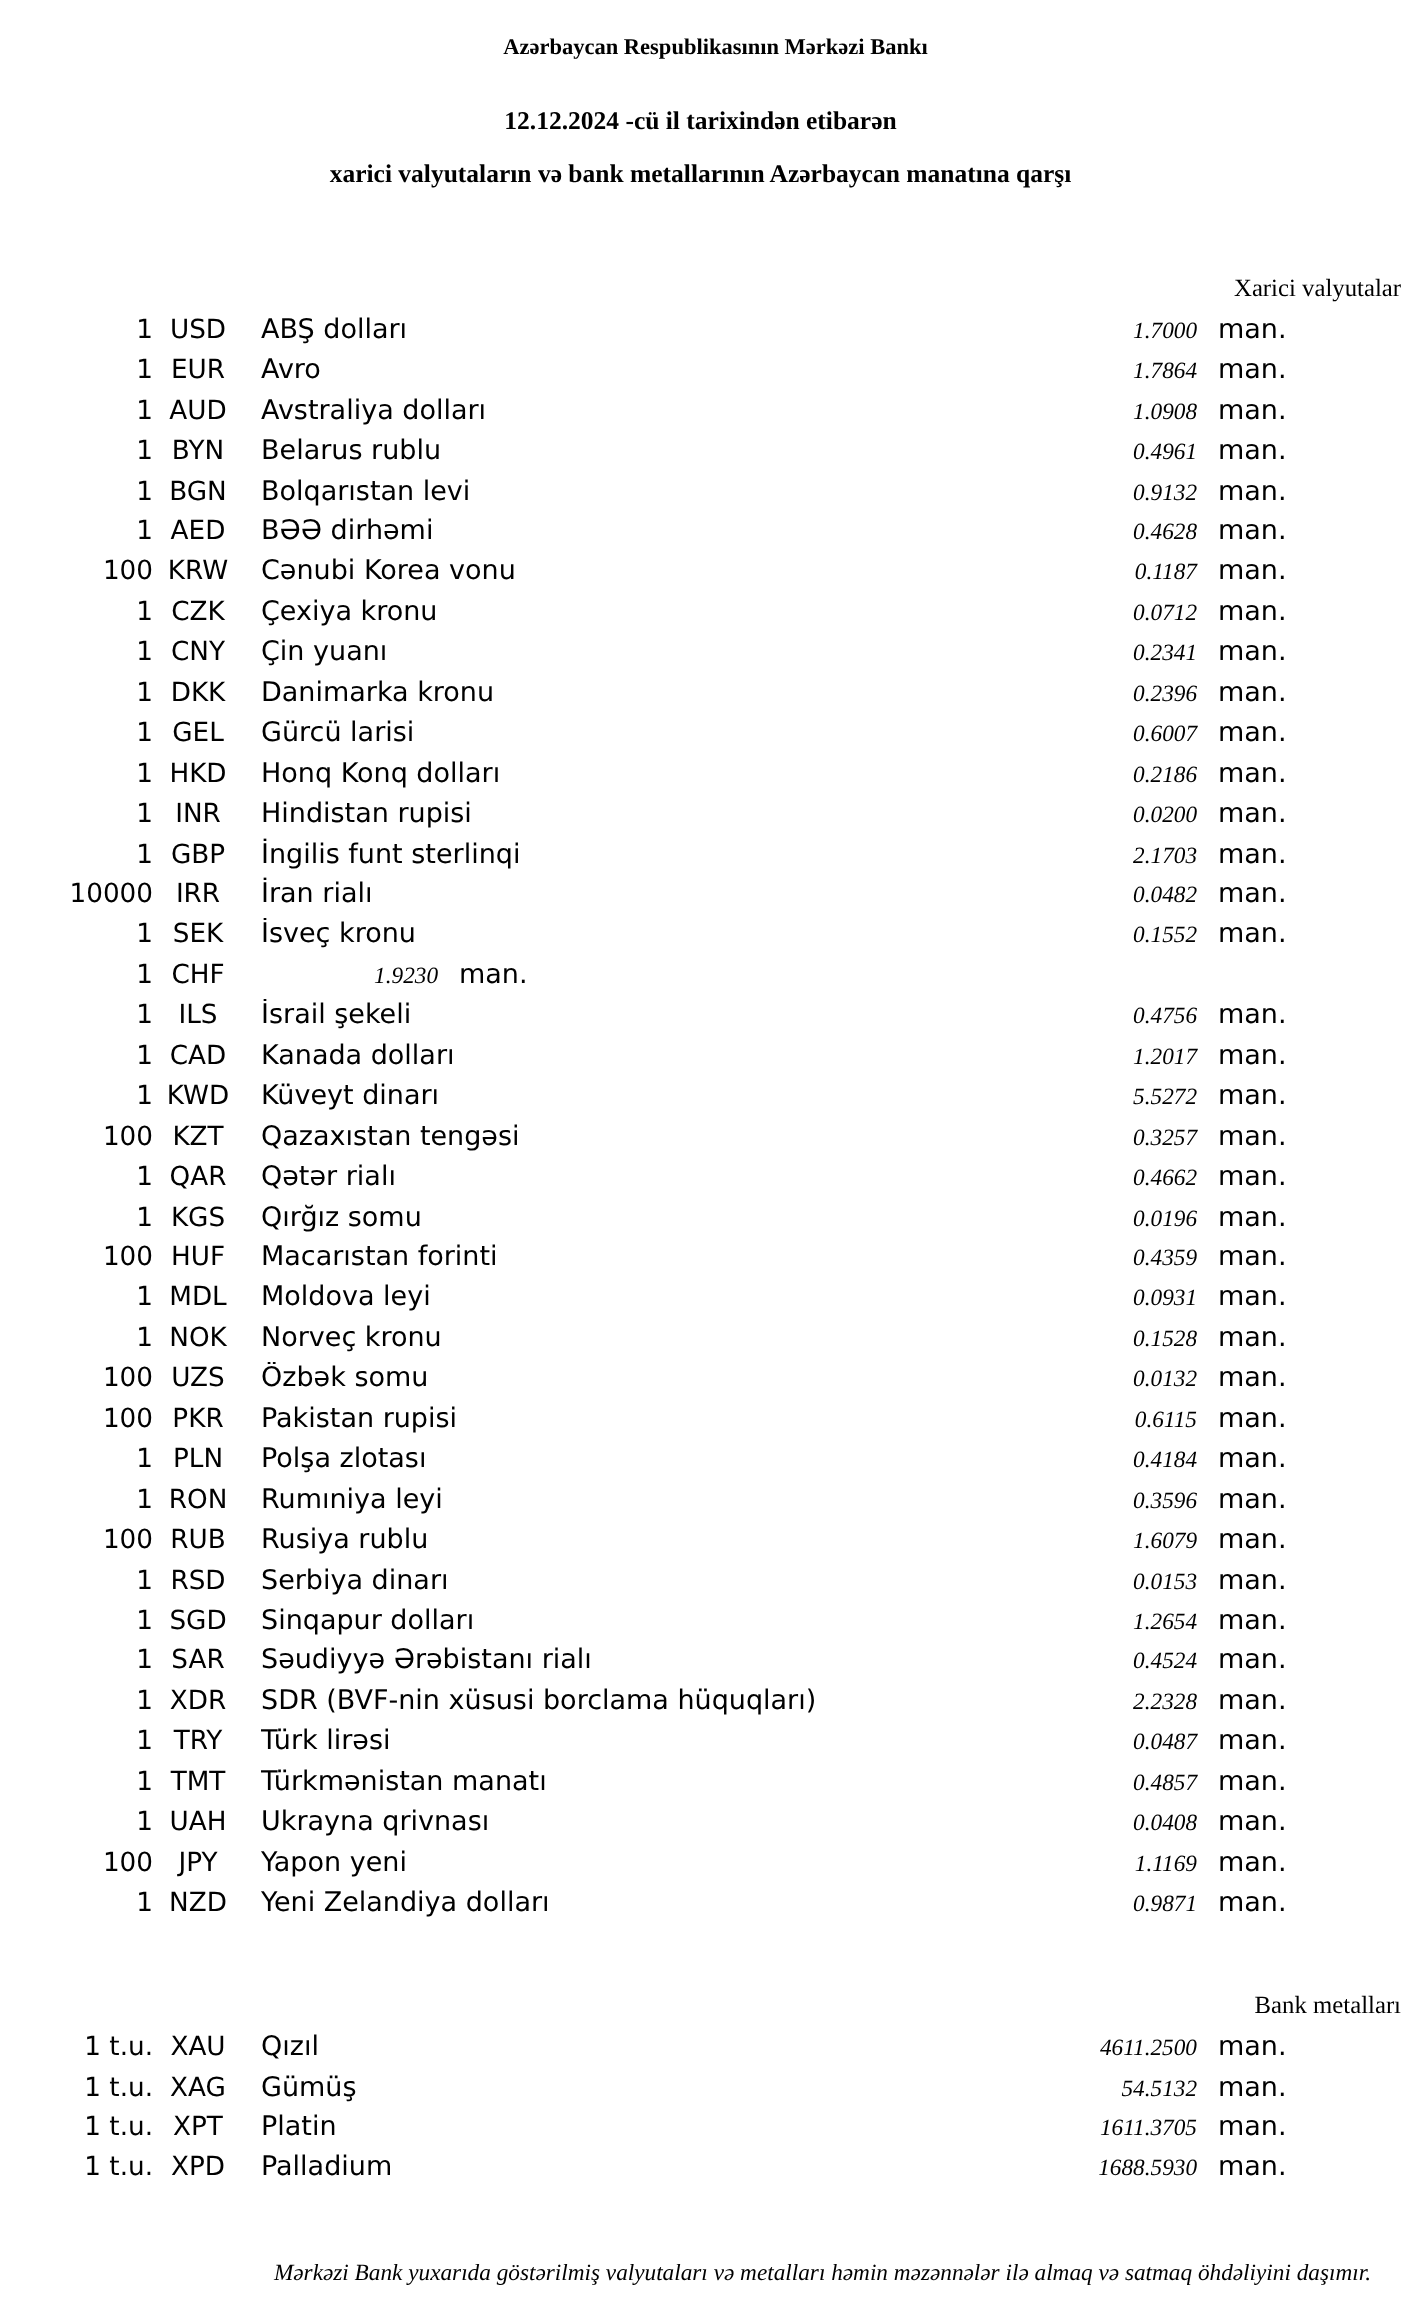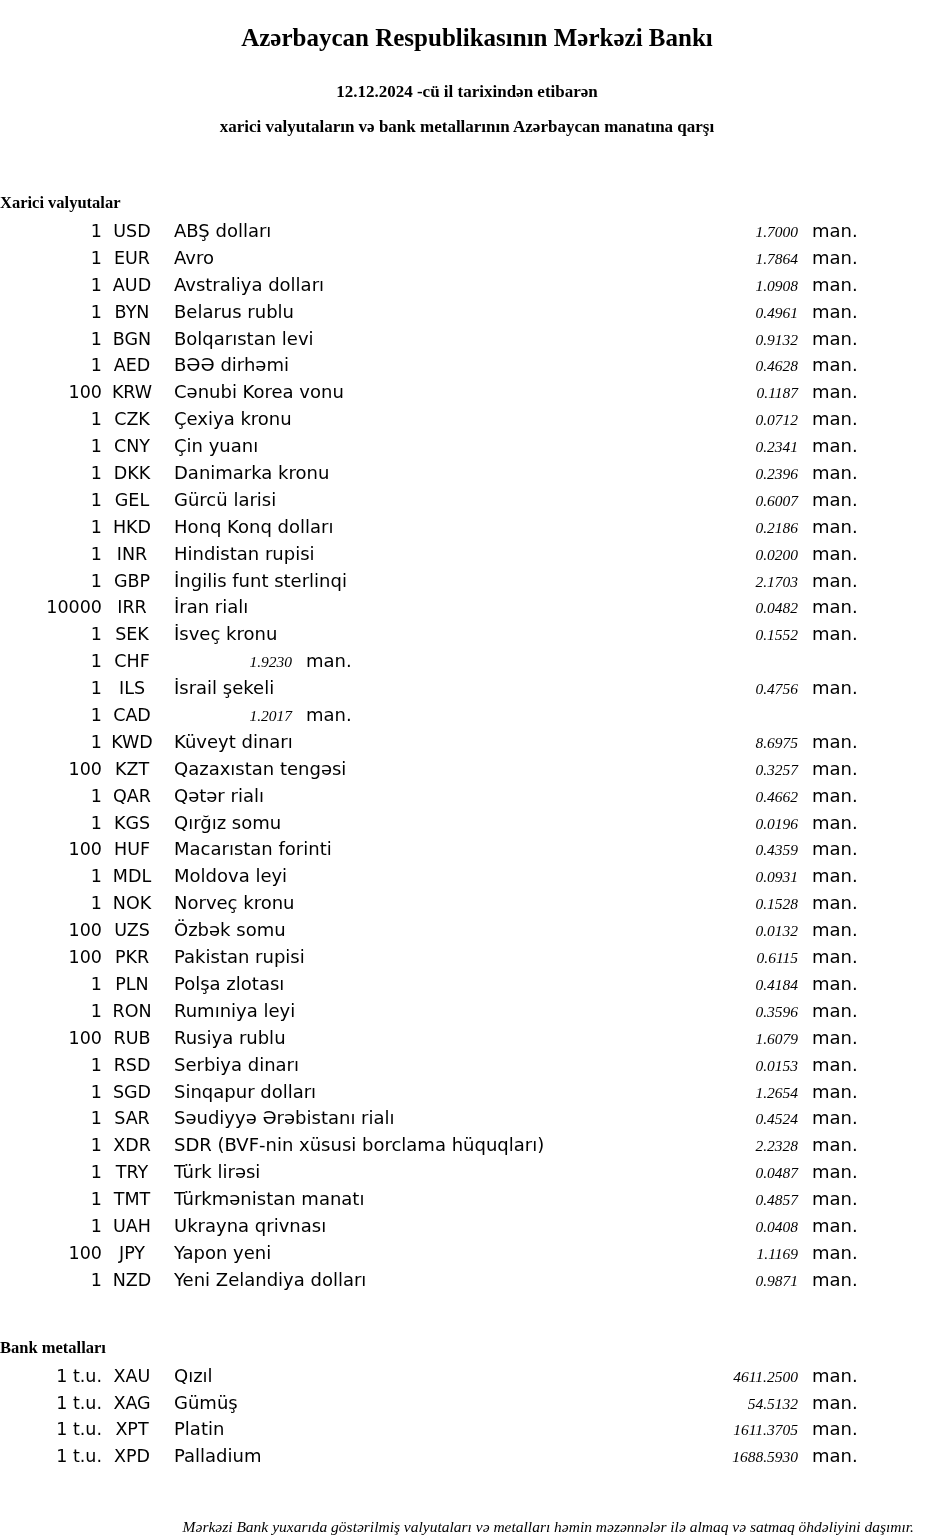--- a/index.html
+++ b/index.html
@@ -10,26 +10,26 @@
     background: #ffffff;
     color: #000000;
     font-family: "DejaVu Sans", sans-serif;
   }
   .page { padding-top: 24px; }
   .doc-header {
     text-align: center;
     font-family: "Liberation Serif", serif;
     font-weight: bold;
   }
-  .doc-title { font-size: 25px; margin: 0 0 30px 0; padding-left: 20px; }
+  .doc-title { font-size: 15px; margin: 0 0 30px 0; padding-left: 20px; }
   .doc-subtitle { font-size: 17px; margin: 12px 0 15px 0; font-weight: bold; }
   .section-heading {
-    text-align: left;
+    text-align: right;
     font-family: "Liberation Serif", serif;
-    font-weight: bold;
+    font-weight: normal;
     font-size: 16.5px;
     margin: 0 0 7px 0;
   }
   .rates-section.currencies { margin-top: 56px; }
   .rates-section.metals { margin-top: 42px; }
   .rows { margin: 0 74px 0 40px; }
   .row { display: flex; align-items: baseline; height: 26.9px; }
   .qty { width: 62px; text-align: right; font-size: 17.5px; white-space: nowrap; }
   .code { width: 60px; text-align: center; font-size: 17.5px; white-space: nowrap; }
   .name { flex: 1; margin-left: 12px; font-size: 18px; white-space: nowrap; overflow: hidden; }
@@ -205,29 +205,30 @@
     <span class="qty">1</span>
     <span class="code">ILS</span>
     <span class="name">İsrail şekeli</span>
     <span class="rate">0.4756</span>
     <span class="unit">man.</span>
   </div>
 
   <div class="row">
     <span class="qty">1</span>
     <span class="code">CAD</span>
+    <span class="name">Kanada dolları</span>
     <span class="rate">1.2017</span>
     <span class="unit">man.</span>
   </div>
 
   <div class="row">
     <span class="qty">1</span>
     <span class="code">KWD</span>
     <span class="name">Küveyt dinarı</span>
-    <span class="rate">8.6975</span>
+    <span class="rate">5.5272</span>
     <span class="unit">man.</span>
   </div>
 
   <div class="row">
     <span class="qty">100</span>
     <span class="code">KZT</span>
     <span class="name">Qazaxıstan tengəsi</span>
     <span class="rate">0.3257</span>
     <span class="unit">man.</span>
   </div>

